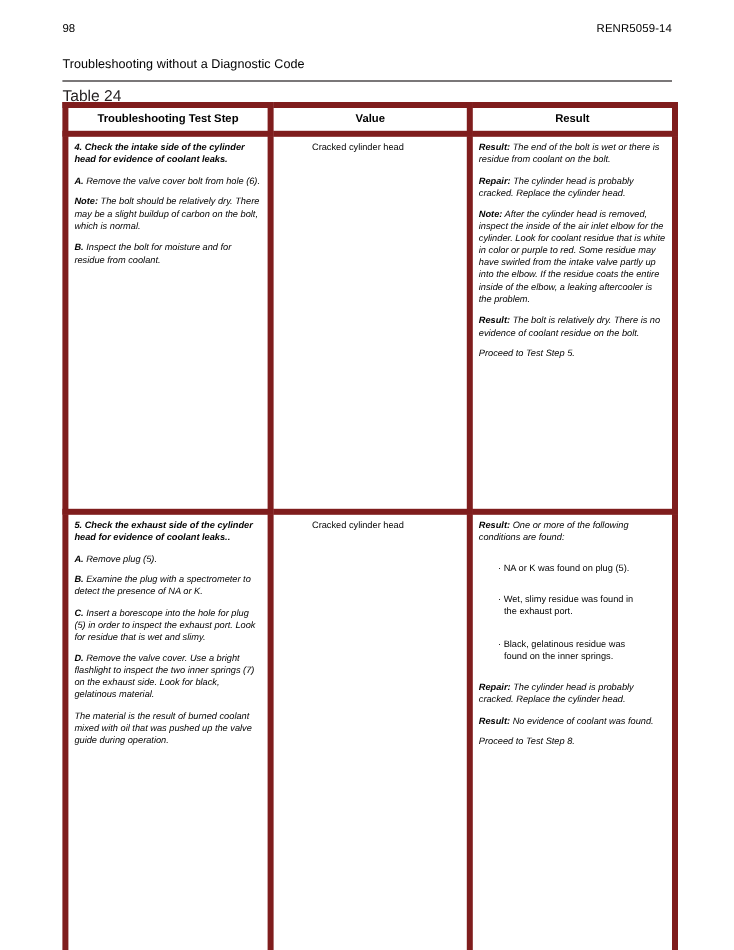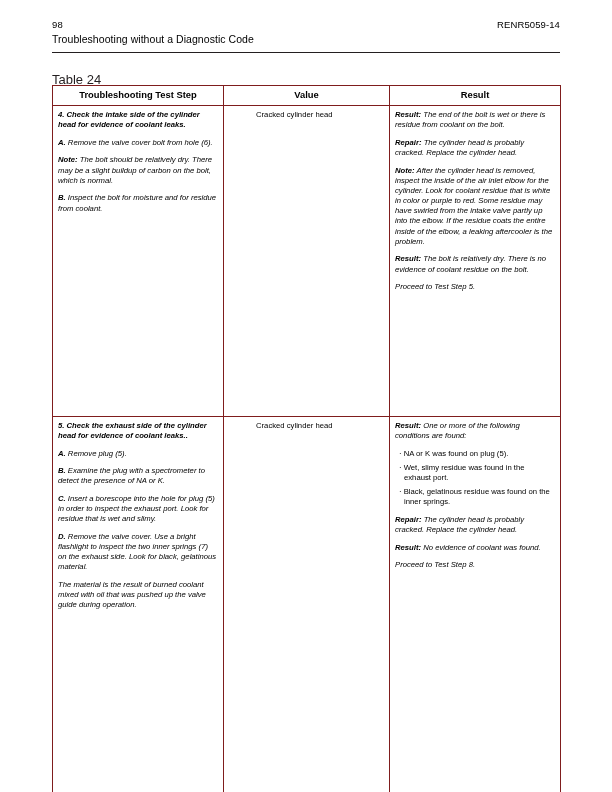--- a/index.html
+++ b/index.html
@@ -35,21 +35,21 @@
     justify-content: space-between;
     align-items: baseline;
     font-size: 9.5px;
     line-height: 13px;
   }
   .runhead-pageno { letter-spacing: 0.1px; }
   .runhead-doc { letter-spacing: 0.1px; }
   .runhead-title {
     font-size: 10.5px;
     line-height: 15px;
-    margin-top: 1px;
+    margin-top: 16px;
     letter-spacing: 0.05px;
   }
   .runhead-rule {
     margin-top: 5px;
     border-top: 1.1px solid #231f20;
     width: 508px;
   }
 
   
   .table-caption {
@@ -64,21 +64,21 @@
   
   .tbl {
     position: absolute;
     left: 52px;
     top: 85px;
     width: 508px;
     border-collapse: collapse;
     table-layout: fixed;
   }
   .tbl td, .tbl th {
-    border: 1px solid #7f1d1d;
+    border: 5px solid #7f1d1d;
     vertical-align: top;
     padding: 0;
   }
   .tbl th {
     text-align: center;
     font-size: 9.4px;
     font-weight: bold;
     padding: 3px 2px 4px 2px;
     line-height: 12px;
   }
@@ -99,21 +99,21 @@
   .cellpad p:last-child { margin-bottom: 0; }
 
   b, .b { font-weight: bold; }
 
   .bullets {
     margin: 0 0 7.5px 0;
     padding: 0;
     list-style: none;
   }
   .bullets li {
-    margin: 4px;
+    margin: 16px;
     padding: 0 0 0 5px;
     text-indent: -5px;
     line-height: 10.15px;
   }
   .bullets li::before {
     content: "\00b7\00a0";
   }
 
   .val-cell {
     padding: 4px 5px 6px 5px;

